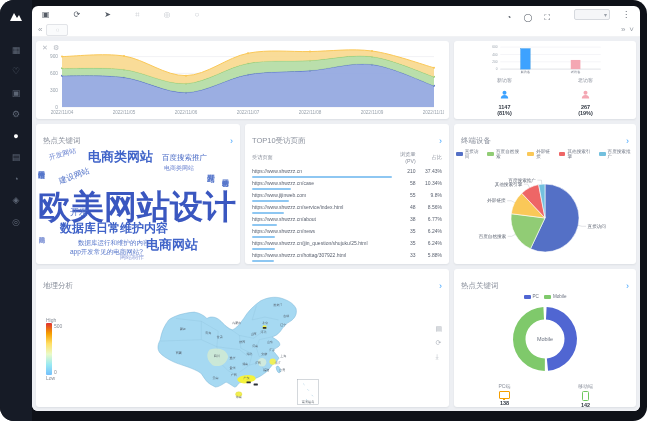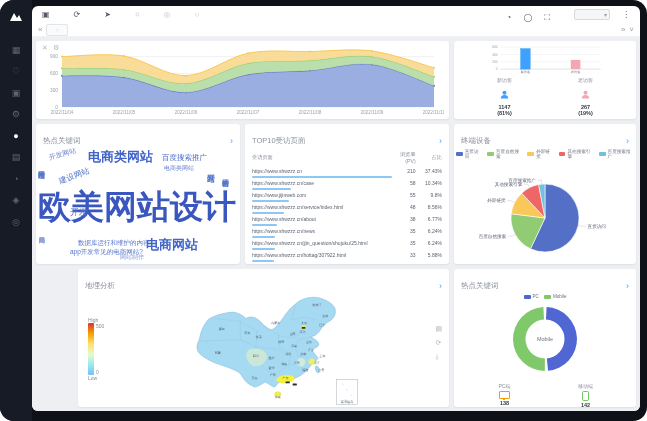--- a/index.html
+++ b/index.html
@@ -33,21 +33,21 @@
   .dashboard{flex:1;background:#edeff3;display:grid;
     grid-template-columns:204px 204px 1fr;grid-template-rows:78px 140px 1fr;
     gap:5px;padding:4px;min-height:0;}
   .panel{background:#fff;border-radius:3px;box-shadow:0 1px 2px rgba(15,23,42,.07);
     position:relative;overflow:hidden;}
   .p-traffic{grid-column:1/3;grid-row:1;}
   .p-visitors{grid-column:3;grid-row:1;display:flex;flex-direction:column;}
   .p-keywords{grid-column:1;grid-row:2;}
   .p-toppages{grid-column:2;grid-row:2;}
   .p-sources{grid-column:3;grid-row:2;}
-  .p-geo{grid-column:1/3;grid-row:3;margin-left:42px;}
+  .p-geo{grid-column:1/3;grid-row:3;}
   .p-devices{grid-column:3;grid-row:3;}
   .ptitle{display:flex;justify-content:space-between;align-items:center;padding:12px 7px 2px;}
   .ptitle .t{font-size:7.5px;color:#8a909c;}
   .ptitle .arr{font-size:9px;color:#3da2ff;line-height:1;cursor:pointer;}
   .panel-actions{position:absolute;top:3px;left:6px;display:flex;gap:5px;z-index:2;}
   .panel-actions span{font-size:7px;color:#b4b9c1;cursor:pointer;line-height:1;}
   
   .cloud{position:relative;width:100%;height:118px;overflow:hidden;}
   .cloud span{position:absolute;white-space:nowrap;line-height:1;}
   
@@ -216,20 +216,21 @@
       <section class="panel p-keywords">
         <div class="ptitle">
           <span class="t">热点关键词</span>
           <span class="arr">›</span>
         </div>
         <div class="cloud" id="wordcloud">
             <span style="left: 52px; top: 2px; font-size: 13px; color: rgb(64, 100, 201); font-weight: 600;">电商类网站</span>
             <span style="left: 126px; top: 6px; font-size: 7.5px; color: rgb(70, 104, 197);">百度搜索推广</span>
             <span style="left: 128px; top: 17px; font-size: 6px; color: rgb(111, 135, 210);">电商类网站</span>
             <span style="left: 2px; top: 42px; font-size: 33px; color: rgb(58, 87, 192); font-weight: 600;">欧美网站设计</span>
+            <span style="left: 24px; top: 74px; font-size: 12px; color: rgb(63, 98, 200); font-weight: 600;">数据库日常维护内容</span>
             <span style="left: 110px; top: 90px; font-size: 13px; color: rgb(64, 100, 201); font-weight: 600;">电商网站</span>
             <span style="left: 42px; top: 92px; font-size: 6.5px; color: rgb(85, 117, 202);">数据库运行和维护的内容</span>
             <span style="left: 34px; top: 101px; font-size: 6.5px; color: rgb(85, 117, 202);">app开发常见的电商网站?</span>
             <span style="left: 2px; top: 18px; font-size: 7px; color: rgb(85, 117, 202); writing-mode: vertical-rl;">四平市网站建设</span>
             <span style="left: 12px; top: 6px; font-size: 7px; color: rgb(111, 135, 210); transform: rotate(-15deg); transform-origin: left top;">开发网站</span>
             <span style="left: 22px; top: 30px; font-size: 8px; color: rgb(85, 117, 202); transform: rotate(-20deg); transform-origin: left top;">建设网站</span>
             <span style="left: 34px; top: 60px; font-size: 9px; color: rgb(85, 117, 202);">开发</span>
             <span style="left: 186px; top: 26px; font-size: 7px; color: rgb(85, 117, 202); writing-mode: vertical-rl;">网站需求分析</span>
             <span style="left: 170px; top: 20px; font-size: 8px; color: rgb(85, 117, 202); writing-mode: vertical-rl;">网站开发</span>
             <span style="left: 84px; top: 106px; font-size: 6px; color: rgb(138, 156, 217);">网站制作</span>

